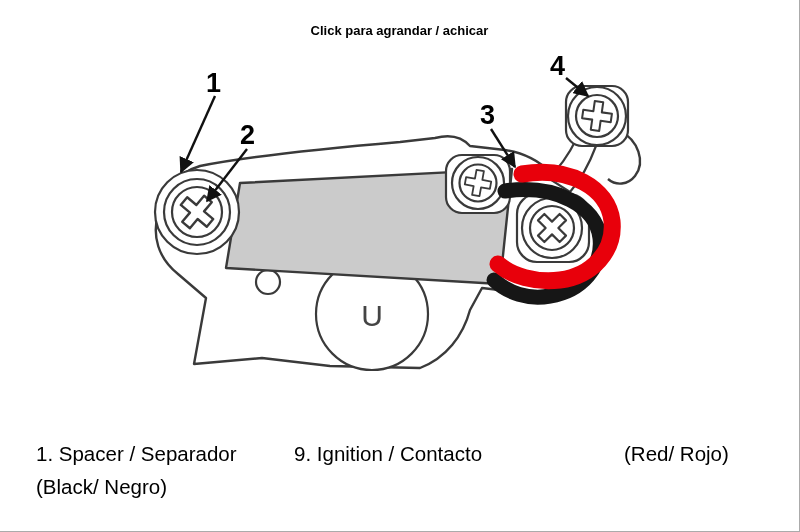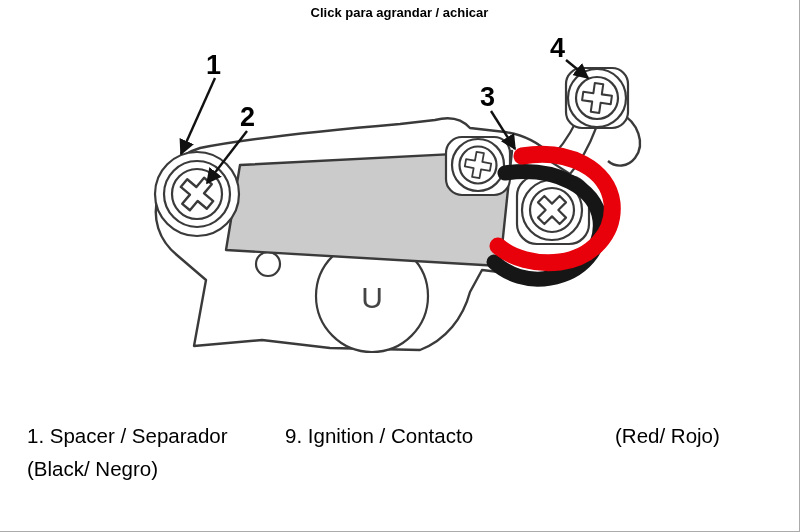--- a/index.html
+++ b/index.html
@@ -3,32 +3,32 @@
 <meta charset="utf-8">
 <style>
   html,body{margin:0;padding:0;background:#fff;}
   .page{
     position:relative;width:799px;height:531px;background:#fff;
     border-right:1px solid #ababab;border-bottom:1px solid #ababab;
     font-family:"Liberation Sans",sans-serif;overflow:hidden;
   }
   .title{
     text-align:center;font-size:13px;font-weight:bold;color:#000;
-    padding-top:5px;height:17px;line-height:15px;
+    padding-top:23px;height:17px;line-height:15px;
   }
   svg.diagram{display:block;}
   .outline{fill:#ffffff;stroke:#3a3a3a;stroke-width:2.4;stroke-linejoin:round;}
   .thin{fill:#ffffff;stroke:#3a3a3a;stroke-width:2.2;}
   .wire{fill:none;stroke-linecap:round;}
   .callout-line{stroke:#111;stroke-width:2.4;}
   .callout-num{font-size:27px;font-weight:bold;fill:#000;font-family:"Liberation Sans",sans-serif;}
   .stamp{font-size:30px;fill:#444;font-family:"Liberation Sans",sans-serif;text-anchor:middle;}
   .legend{
     display:grid;grid-template-columns:258px 330px auto;
-    padding-left:27px;row-gap:9px;margin-top:2px;
+    padding-left:36px;row-gap:9px;margin-top:2px;
     font-size:20.5px;color:#000;white-space:nowrap;
   }
 </style>
 </head>
 <body>
 
 <div class="page">
 
   <div class="title">Click para agrandar / achicar</div>
 

